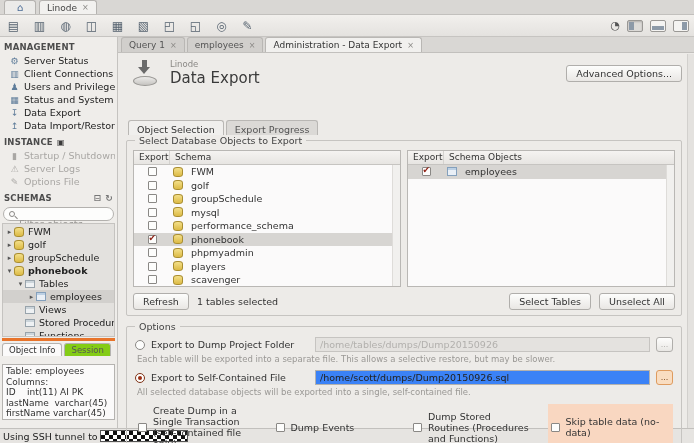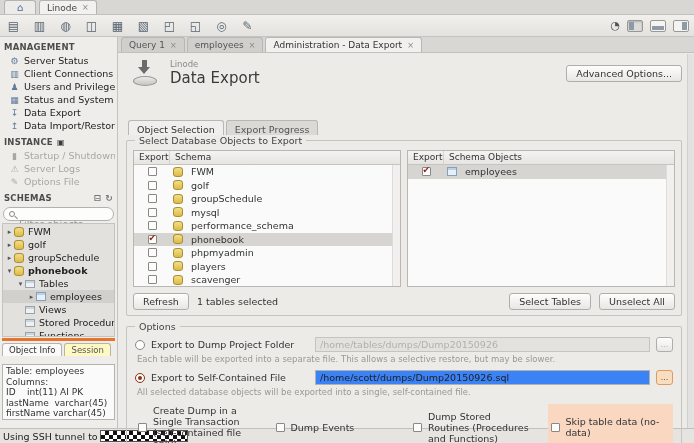--- a/index.html
+++ b/index.html
@@ -49,21 +49,21 @@
   .trow { height:13px; display:flex; align-items:center; white-space:nowrap; font-size:9.5px; color:#222; }
   .trow.selected { background:#d2d0cd; }
   .trow.bold { font-weight:bold; }
   .tarrow { width:9px; font-size:7px; color:#555; text-align:center; flex:none; }
   .ticon { flex:none; margin-right:4px; }
   .ic-schema { width:10px; height:10px; background:linear-gradient(#f4e08a,#dcba45); border:1px solid #aa8e30; border-radius:4px / 3px; }
   .ic-table { width:10px; height:9px; background:#e9eff6; border:1px solid #84a0bc; box-shadow:inset 0 2px 0 #bcd0e4; }
   .ic-tables, .ic-views, .ic-sp, .ic-fn { width:10px; height:8px; background:#eef1f3; border:1px solid #98a3ab; box-shadow:inset 0 2px 0 #ccd5db; }
   .splitter { height:3px; background:#e8742b; margin:1px 2px; flex:none; }
   .info-tabs { display:flex; align-items:flex-end; padding:1px 2px 0 2px; gap:2px; flex:none; }
-  .itab { height:13px; font-size:8.5px; color:#555; background:#fef9c3; border:1px solid #b5b3b0; border-bottom:none; border-radius:3px 3px 0 0; padding:0 6px; display:flex; align-items:center; }
+  .itab { height:13px; font-size:8.5px; color:#555; background:#84cc16; border:1px solid #b5b3b0; border-bottom:none; border-radius:3px 3px 0 0; padding:0 6px; display:flex; align-items:center; }
   .itab.active { background:#fbfafa; color:#333; }
   .infobox { height:56px; flex:none; background:#fbfafa; border:1px solid #b5b3b0; margin:8px 2px; font-size:9px; line-height:10.5px; padding:1px 3px; white-space:pre; overflow:hidden; }
 
   
   .main { flex:1; display:flex; flex-direction:column; min-width:0; background:#edebe8; position:relative; }
   .maintabs { height:16px; background:#d9d7d4; border-bottom:1px solid #c2c0bd; display:flex; align-items:flex-end; padding-left:3px; gap:2px; flex:none; }
   .mtab { height:15px; display:flex; align-items:center; gap:5px; padding:0 7px; font-size:9px; color:#555; background:#d1cfcc; border:1px solid #b9b7b4; border-bottom:none; border-radius:3px 3px 0 0; }
   .mtab.active { background:#f1f0ee; color:#333; }
   .content { flex:1; padding:4px 12px 4px 8px; display:flex; flex-direction:column; min-height:0; }
   .vscroll { position:absolute; right:0; top:17px; bottom:0; width:7px; background:#e4e2df; border-left:1px solid #d2d0cd; }

